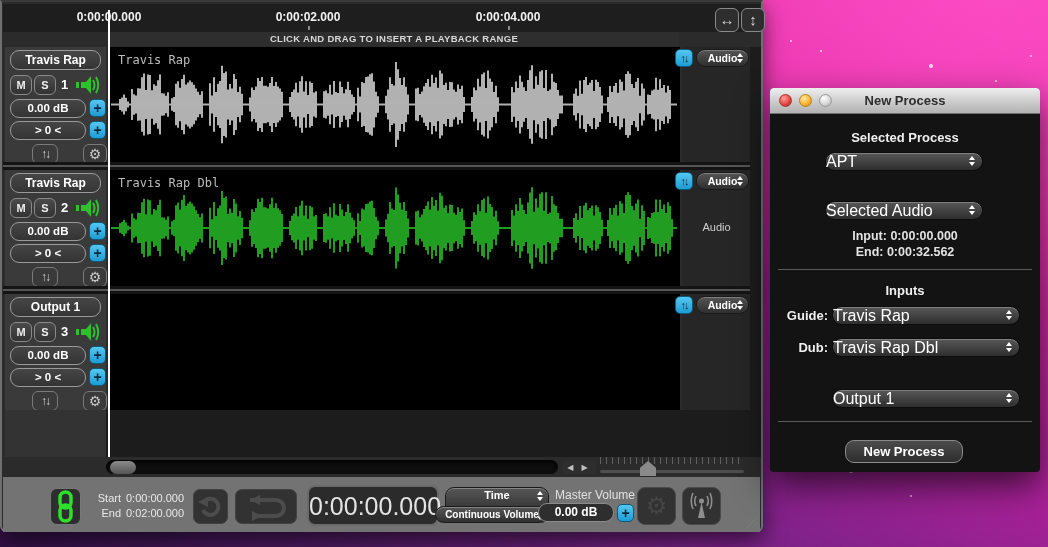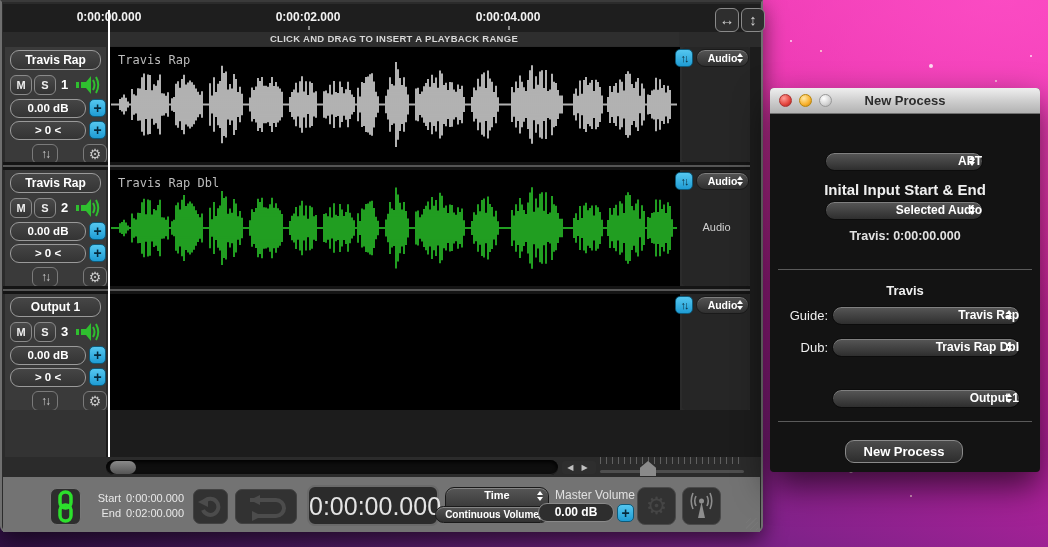--- a/index.html
+++ b/index.html
@@ -116,25 +116,25 @@
   .titlebar { position:absolute; left:0; top:0; width:100%; height:26px;
     background:linear-gradient(#efefef,#cfcfcf 50%,#b2b2b2); border-bottom:1px solid #6f6f6f; }
   .tl { position:absolute; top:6px; width:13px; height:13px; border-radius:50%; }
   .tl.red    { left:9px;  background:radial-gradient(circle at 35% 30%, #ff9d98, #e3443c 60%, #9c1f1a); border:1px solid #a33; }
   .tl.yellow { left:29px; background:radial-gradient(circle at 35% 30%, #ffe9a8, #f9b12c 60%, #c07b10); border:1px solid #b8860b; }
   .tl.gray   { left:49px; background:radial-gradient(circle at 35% 30%, #fff, #d3d3d3 60%, #a8a8a8); border:1px solid #999; }
   .dtitle { position:absolute; left:0; top:5px; width:100%; text-align:center; color:#2d2d2d; font-size:13px; font-weight:600; }
   .dheading { position:absolute; width:100%; text-align:center; color:#efefef; font-weight:bold; font-size:13px; }
   .ddrop { position:absolute; height:19px; border:1px solid #0c0c0c; border-radius:10px;
     background:linear-gradient(#575757,#2e2e2e); box-shadow:inset 0 1px 0 rgba(255,255,255,.25);
-    color:#fff; font-size:12px; font-weight:bold; text-align:right; line-height:17px; }
+    color:#fff; font-size:16px; font-weight:normal; text-align:left; line-height:17px; }
   .ddrop .arr { position:absolute; right:6px; top:3px; }
   .dtext { position:absolute; width:100%; text-align:center; color:#e2e2e2; font-size:12.5px; font-weight:bold; }
   .dsep { position:absolute; left:8px; width:254px; height:1px; background:#5a5a5a; }
-  .dlabel { position:absolute; color:#efefef; font-size:13px; font-weight:normal; text-align:right; width:48px; }
+  .dlabel { position:absolute; color:#efefef; font-size:13px; font-weight:bold; text-align:right; width:48px; }
   .npbtn { position:absolute; left:75px; top:352px; width:118px; height:23px; border:1px solid #8a8a8a; border-radius:9px;
     background:linear-gradient(#4c4c4c,#2d2d2d); color:#fff; font-size:13px; font-weight:bold; text-align:center; line-height:21px; }
 </style>
 </head>
 <body>
 
 <div id="desktop">
 
   <div id="app">
 
@@ -323,41 +323,42 @@
   </div>
 
   <div id="dialog">
     <div class="titlebar">
       <span class="tl red"></span>
       <span class="tl yellow"></span>
       <span class="tl gray"></span>
       <div class="dtitle">New Process</div>
     </div>
 
+    <div class="dheading" style="top:42px">Selected Process</div>
     <div class="ddrop" style="left:55px;top:64px;width:158px">
       <span>APT</span>
       <span class="arr">
           <i class="up"></i>
           <i class="dn"></i>
         </span>
     </div>
 
-    <div class="dheading" style="top:93px;font-size:15px">Inital Input Start &amp; End</div>
     <div class="ddrop" style="left:55px;top:113px;width:158px">
       <span>Selected Audio</span>
       <span class="arr">
           <i class="up"></i>
           <i class="dn"></i>
         </span>
     </div>
-    <div class="dtext" style="top:141px">Travis: 0:00:00.000</div>
+    <div class="dtext" style="top:141px">Input: 0:00:00.000</div>
+    <div class="dtext" style="top:157px">End: 0:00:32.562</div>
 
     <div class="dsep" style="top:181px"></div>
 
-    <div class="dheading" style="top:195px">Travis</div>
+    <div class="dheading" style="top:195px">Inputs</div>
     <div class="dlabel" style="left:10px;top:220px">Guide:</div>
     <div class="ddrop" style="left:62px;top:218px;width:188px">
       <span>Travis Rap</span>
       <span class="arr">
           <i class="up"></i>
           <i class="dn"></i>
         </span>
     </div>
     <div class="dlabel" style="left:10px;top:252px">Dub:</div>
     <div class="ddrop" style="left:62px;top:250px;width:188px">

